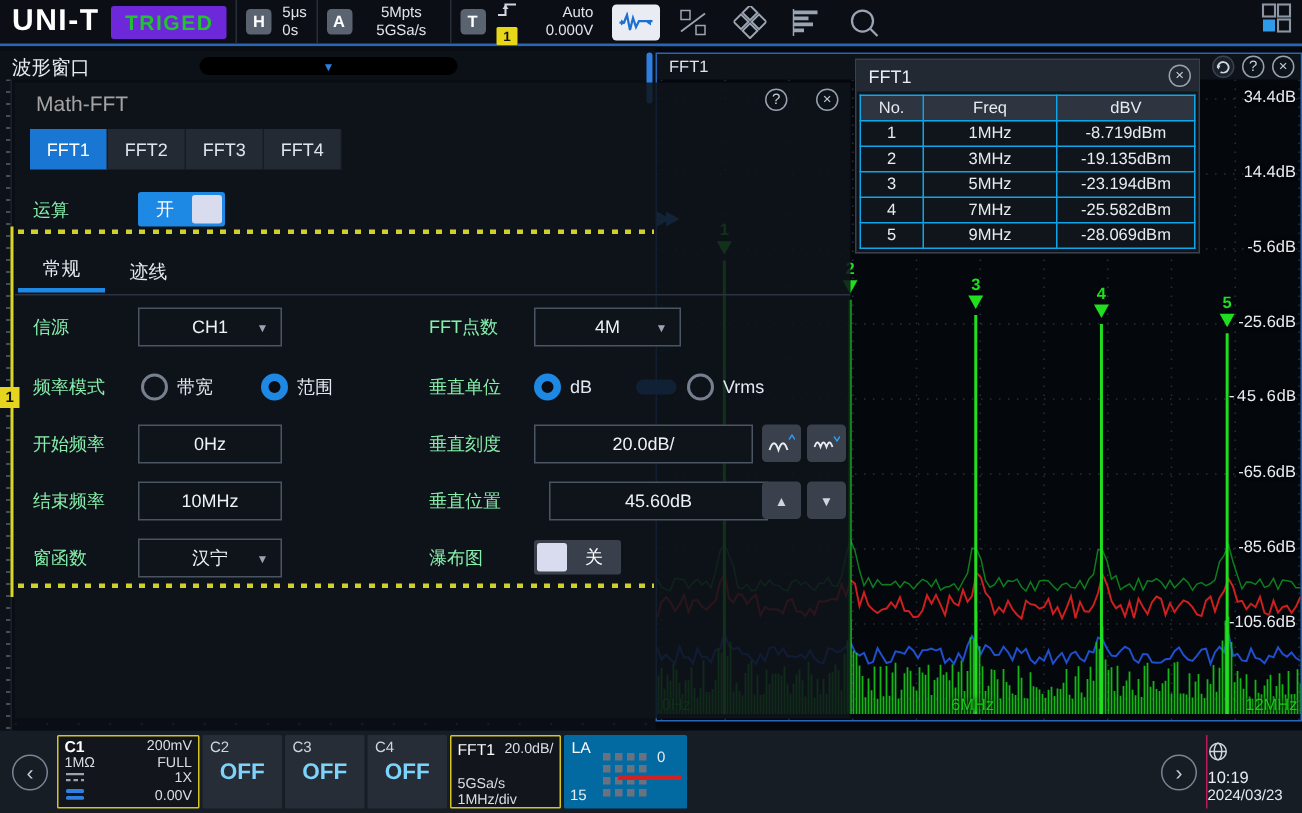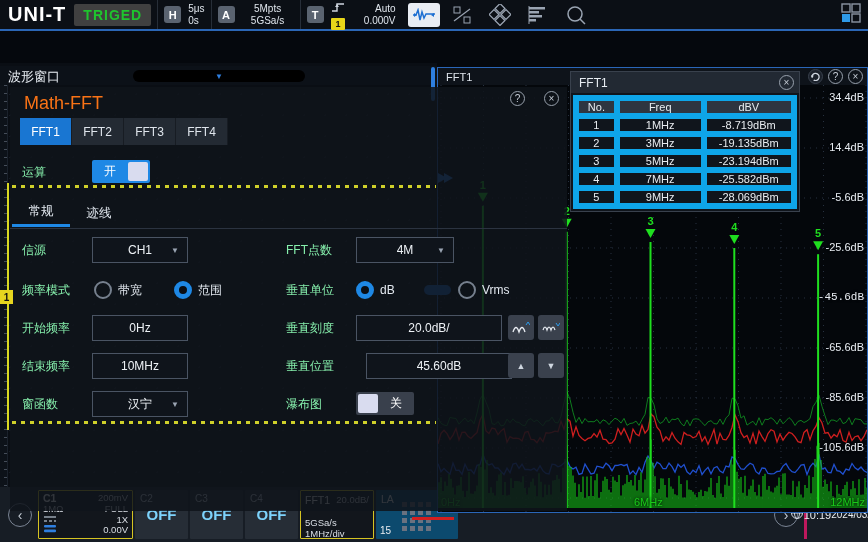--- a/index.html
+++ b/index.html
@@ -3,36 +3,36 @@
 <meta charset="utf-8">
 <style>
   html,body{margin:0;padding:0;background:#000;}
   *{box-sizing:border-box;font-family:"Liberation Sans","DejaVu Sans",sans-serif;}
   #screen{position:relative;width:868px;height:542px;background:#05080d;overflow:hidden;color:#dfe5ec;}
 
   
   #topbar{position:absolute;left:0;top:0;width:868px;height:31px;background:#0b0f15;
           border-bottom:2px solid #2b66b5;display:flex;align-items:center;}
   #logo{font-weight:bold;font-size:20px;color:#fff;letter-spacing:1px;padding:0 8px;}
-  #trig-status{font-weight:bold;font-size:14px;color:#1fc42e;background:#404040;
+  #trig-status{font-weight:bold;font-size:14px;color:#1fc42e;background:#6d28d9;
                padding:3px 9px;border-radius:2px;margin-right:6px;letter-spacing:1px;text-align:center;}
   .tb-sec{display:flex;align-items:center;height:29px;padding:0 6px;border-left:1px solid #272e38;}
   .tb-badge{width:17px;height:17px;background:#5a6370;border-radius:3px;color:#fff;font-weight:bold;
             font-size:11px;display:flex;align-items:center;justify-content:center;margin-right:7px;}
   .tb-vals{display:flex;flex-direction:column;font-size:10px;line-height:12px;color:#dfe5ec;}
   #trig-col{display:flex;flex-direction:column;align-items:center;margin-right:6px;}
   #trig-badge1{width:14px;height:12px;background:#e8d619;color:#111;font-size:9px;font-weight:bold;
                display:flex;align-items:center;justify-content:center;border-radius:1px;margin-top:1px;}
   #tb-icons{display:flex;align-items:center;margin-left:6px;gap:6px;}
   .tbi{width:32px;height:24px;display:flex;align-items:center;justify-content:center;border-radius:3px;}
   .tbi.active{background:#e9edf3;}
   #layout-icon{margin-left:auto;margin-right:6px;}
 
   
-  #main{position:absolute;left:0;top:31px;width:868px;height:348px;background:#05080d;margin-top:32px;}
+  #main{position:absolute;left:0;top:31px;width:868px;height:348px;background:#05080d;}
 
   
   #wave-panel{position:absolute;left:0;top:0;width:437px;height:456px;background:#0a0e14;
     background-image:radial-gradient(circle,#161d27 1px,transparent 1px);background-size:21px 21px;}
   #wave-header{position:absolute;left:0;top:3px;width:437px;height:19px;background:#0c1118;}
   #wave-title{position:absolute;left:8px;top:2px;font-size:13px;color:#e8edf3;}
   #wave-dd{position:absolute;left:133px;top:4px;width:172px;height:12px;background:#000;border-radius:6px;
            display:flex;align-items:center;justify-content:center;color:#2e7fe0;font-size:8px;}
   #wave-scroll{position:absolute;left:431px;top:4px;width:4px;height:34px;background:#2e7fe0;border-radius:2px;}
   #ruler{position:absolute;left:0;top:22px;width:8px;height:434px;background:#0d1219;
@@ -68,28 +68,28 @@
   #trig-lvl-pill{position:absolute;left:424px;top:222px;width:27px;height:10px;background:#1e6fd0;
      border-radius:5px;z-index:11;}
 
   
   #peak-win{position:absolute;left:570px;top:8px;width:230px;z-index:40;background:#10151c;
             border:1px solid #39414d;}
   #peak-titlebar{height:21px;background:#222933;display:flex;align-items:center;}
   #peak-title{font-size:12px;color:#e8edf3;margin-left:8px;}
   #peak-close{margin-left:auto;margin-right:5px;}
   #peak-table{border-collapse:collapse;margin:2px;width:224px;}
-  #peak-table td{border:6px solid #0ea5e9;font-size:11px;color:#e8ecf0;text-align:center;height:17px;padding:0;}
+  #peak-table td{border:1px solid #0ea5e9;font-size:11px;color:#e8ecf0;text-align:center;height:17px;padding:0;}
   #peak-table tr.hdr td{background:#2e3540;}
   #peak-table col.c0{width:42px;} #peak-table col.c1{width:90px;} #peak-table col.c2{width:92px;}
 
   
   #dialog{position:absolute;left:10px;top:24px;width:557px;height:424px;background:rgba(15,20,27,0.86);
           z-index:30;}
-  #dlg-title{position:absolute;left:14px;top:6px;font-size:18px;color:#f97316;}
+  #dlg-title{position:absolute;left:14px;top:6px;font-size:14px;color:#a3a3a3;}
   #dlg-help{position:absolute;left:500px;top:4px;} #dlg-close{position:absolute;left:534px;top:4px;}
   #fft-tabs{position:absolute;left:10px;top:31px;display:flex;}
   .ftab{width:52px;height:27px;background:#232a33;color:#dfe5ec;font-size:12px;display:flex;
         align-items:center;justify-content:center;border-right:1px solid #171c23;}
   .ftab.active{background:#1976d2;color:#fff;}
   .dlg-label{position:absolute;font-size:12px;color:#86efac;line-height:26px;height:26px;}
   .toggle{position:absolute;width:58px;height:23px;border-radius:2px;font-size:12px;color:#fff;}
   .toggle .knob{position:absolute;top:2px;width:20px;height:19px;background:#d9dcef;border-radius:2px;}
   .toggle .t-lab{position:absolute;top:0;line-height:23px;width:36px;text-align:center;}
   #op-toggle{background:#1e88e5;} #op-toggle .knob{right:2px;} #op-toggle .t-lab{left:0;}
@@ -121,31 +121,31 @@
   #c1-card span.r{text-align:right;margin-left:16px;}
   .offcard{width:53px;background:#262d36;}
   .offcard .cn{position:absolute;left:5px;top:3px;font-size:10px;color:#cfd6df;}
   .offcard .st{position:absolute;left:0;right:0;top:16px;text-align:center;font-weight:bold;
                font-size:15px;color:#7dd3fc;}
   #fft-card{width:74px;background:#12161c;border:1px solid #d6c422;}
   #fft-card .n{position:absolute;left:4px;top:3px;font-size:10.5px;color:#fff;}
   #fft-card .s{position:absolute;right:4px;top:3px;font-size:9.5px;color:#d9dee5;}
   #fft-card .r{position:absolute;left:4px;top:26px;font-size:9.5px;color:#d9dee5;}
   #fft-card .v{position:absolute;left:4px;top:37px;font-size:9.5px;color:#d9dee5;}
-  #la-card{width:82px;background:#0c4a6e;}
+  #la-card{width:82px;background:#0369a1;}
   #la-card .n{position:absolute;left:5px;top:3px;font-size:10.5px;color:#fff;}
   #la-card .hi{position:absolute;left:62px;top:10px;font-size:10px;color:#e8ecf0;}
   #la-card .lo{position:absolute;left:4px;top:35px;font-size:10px;color:#e8ecf0;}
   #la-dots{position:absolute;left:26px;top:12px;display:grid;grid-template-columns:repeat(4,5px);
            grid-auto-rows:5px;gap:3px;}
   #la-dots i{background:#6a7280;}
   #la-red{position:absolute;left:36px;top:27px;width:42px;height:3px;background:#d32020;}
   #bb-spacer{flex:1;}
-  #clock{width:60px;text-align:center;border-left:3px solid #be185d;height:49px;flex:none;
-         display:flex;flex-direction:row;align-items:center;justify-content:center;}
+  #clock{width:60px;text-align:center;border-left:1px solid #be185d;height:49px;flex:none;
+         display:flex;flex-direction:column;align-items:flex-start;justify-content:center;}
   #clock .t{font-size:11px;color:#e8ecf0;} #clock .d{font-size:10px;color:#e8ecf0;}
 </style>
 </head>
 <body>
 
 <div id="screen">
 
   <header id="topbar">
     <div id="logo">UNI-T</div>
     <div id="trig-status">TRIGED</div>

